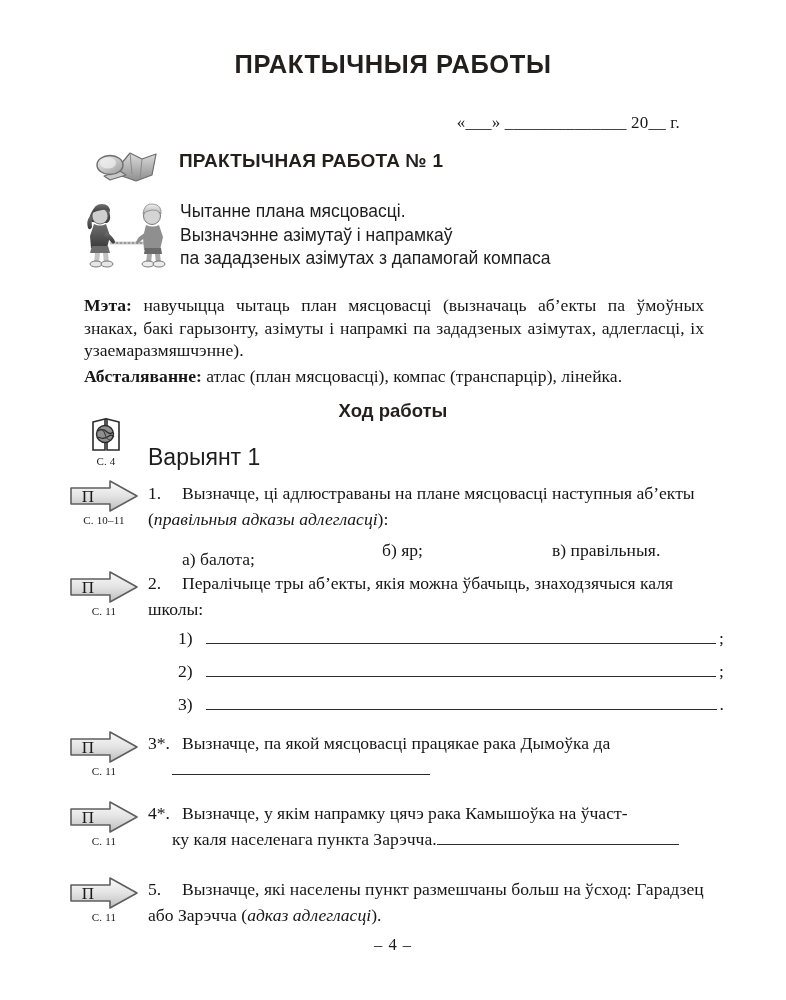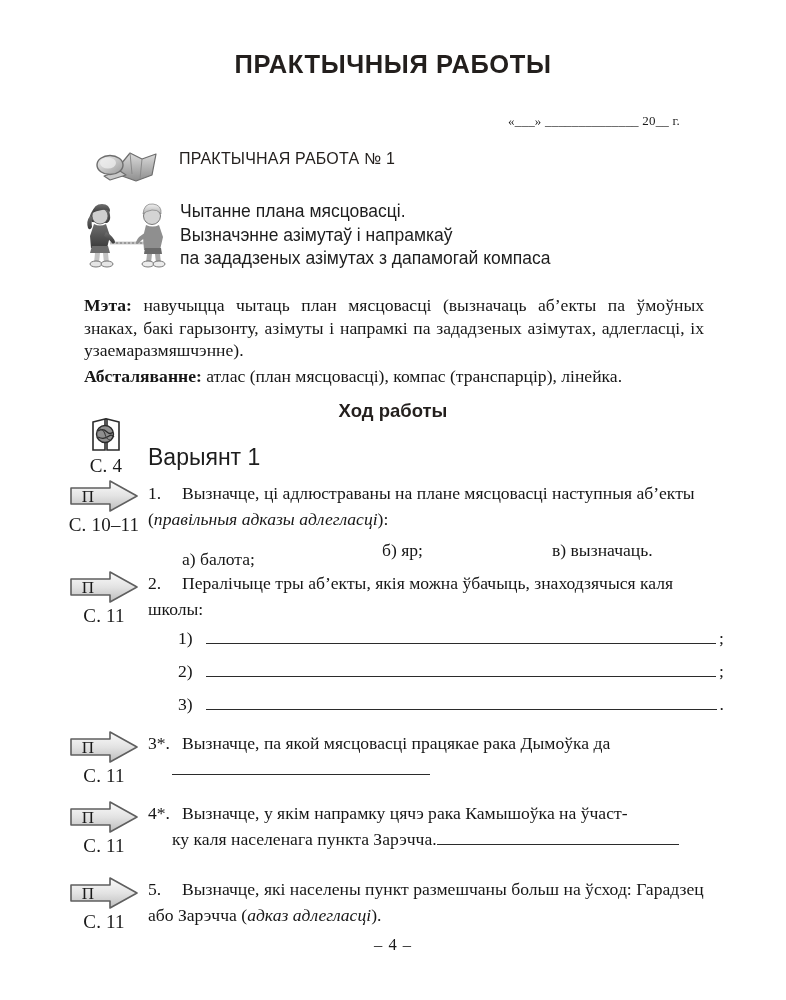--- a/index.html
+++ b/index.html
@@ -34,41 +34,41 @@
     letter-spacing: 0.6px;
     color: #231f1d;
   }
 
   
   .date-line {
     position: absolute;
     right: 58px;
     top: 113px;
     font-family: "Liberation Serif", "DejaVu Serif", serif;
-    font-size: 13px;
+    font-size: 17px;
     color: #1a1a1a;
     white-space: pre;
     letter-spacing: 0.2px;
   }
 
   
   .work-head {
     position: absolute;
     left: 86px;
     top: 145px;
     width: 640px;
     height: 46px;
   }
   .work-head .label {
     position: absolute;
     left: 93px;
     top: 5px;
     font-family: "Liberation Sans", "DejaVu Sans", sans-serif;
-    font-weight: normal;
-    font-size: 16px;
+    font-weight: bold;
+    font-size: 19px;
     color: #231f1d;
     letter-spacing: 0.2px;
   }
   .icon-map {
     position: absolute;
     left: 0; top: 0;
     width: 72px;
     height: 42px;
   }
 
@@ -124,21 +124,21 @@
 
   
   .marker {
     position: absolute;
     width: 76px;
     text-align: center;
   }
   .marker .cap {
     display: block;
     font-family: "Liberation Serif", "DejaVu Serif", serif;
-    font-size: 19px;
+    font-size: 11px;
     color: #1a1a1a;
     margin-top: 1px;
     letter-spacing: 0.2px;
   }
   .arrow-box { width: 72px; height: 34px; display: block; margin: 0 auto; }
   .book-box { width: 34px; height: 38px; display: block; margin: 0 auto; }
 
   
   .variant {
     position: absolute;
@@ -342,21 +342,21 @@
     <span class="cap">С. 10–11</span>
   </div>
 
   <div class="q" style="top:481px;">
     <span class="num">1.</span>
     <span class="body"><span>Вызначце, ці адлюстраваны на плане мясцовасці наступныя аб’екты (</span><i>правільныя адказы адлегласці</i><span>):</span></span>
   </div>
   <div class="opts" style="top:540px;">
     <span style="left:34px;margin-top:9px;">а) балота;</span>
     <span style="left:234px;">б) яр;</span>
-    <span style="left:404px;">в) вызначаць.</span>
+    <span style="left:404px;">в) правільныя.</span>
   </div>
 
   <div class="marker" style="left:66px; top:570px;">
     <span class="arrow-box">
       <svg width="72" height="34" viewBox="0 0 72 34">
         <path d="M3 9 L42 9 L42 2 L69 17 L42 32 L42 25 L3 25 Z" fill="url(#gArr1)" stroke="#5f5f5f" stroke-width="1.6" stroke-linejoin="round"></path>
         <text x="20" y="23" font-family="Liberation Serif, serif" font-size="17" fill="#1a1a1a" text-anchor="middle">П</text>
       </svg>
     </span>
     <span class="cap">С. 11</span>

